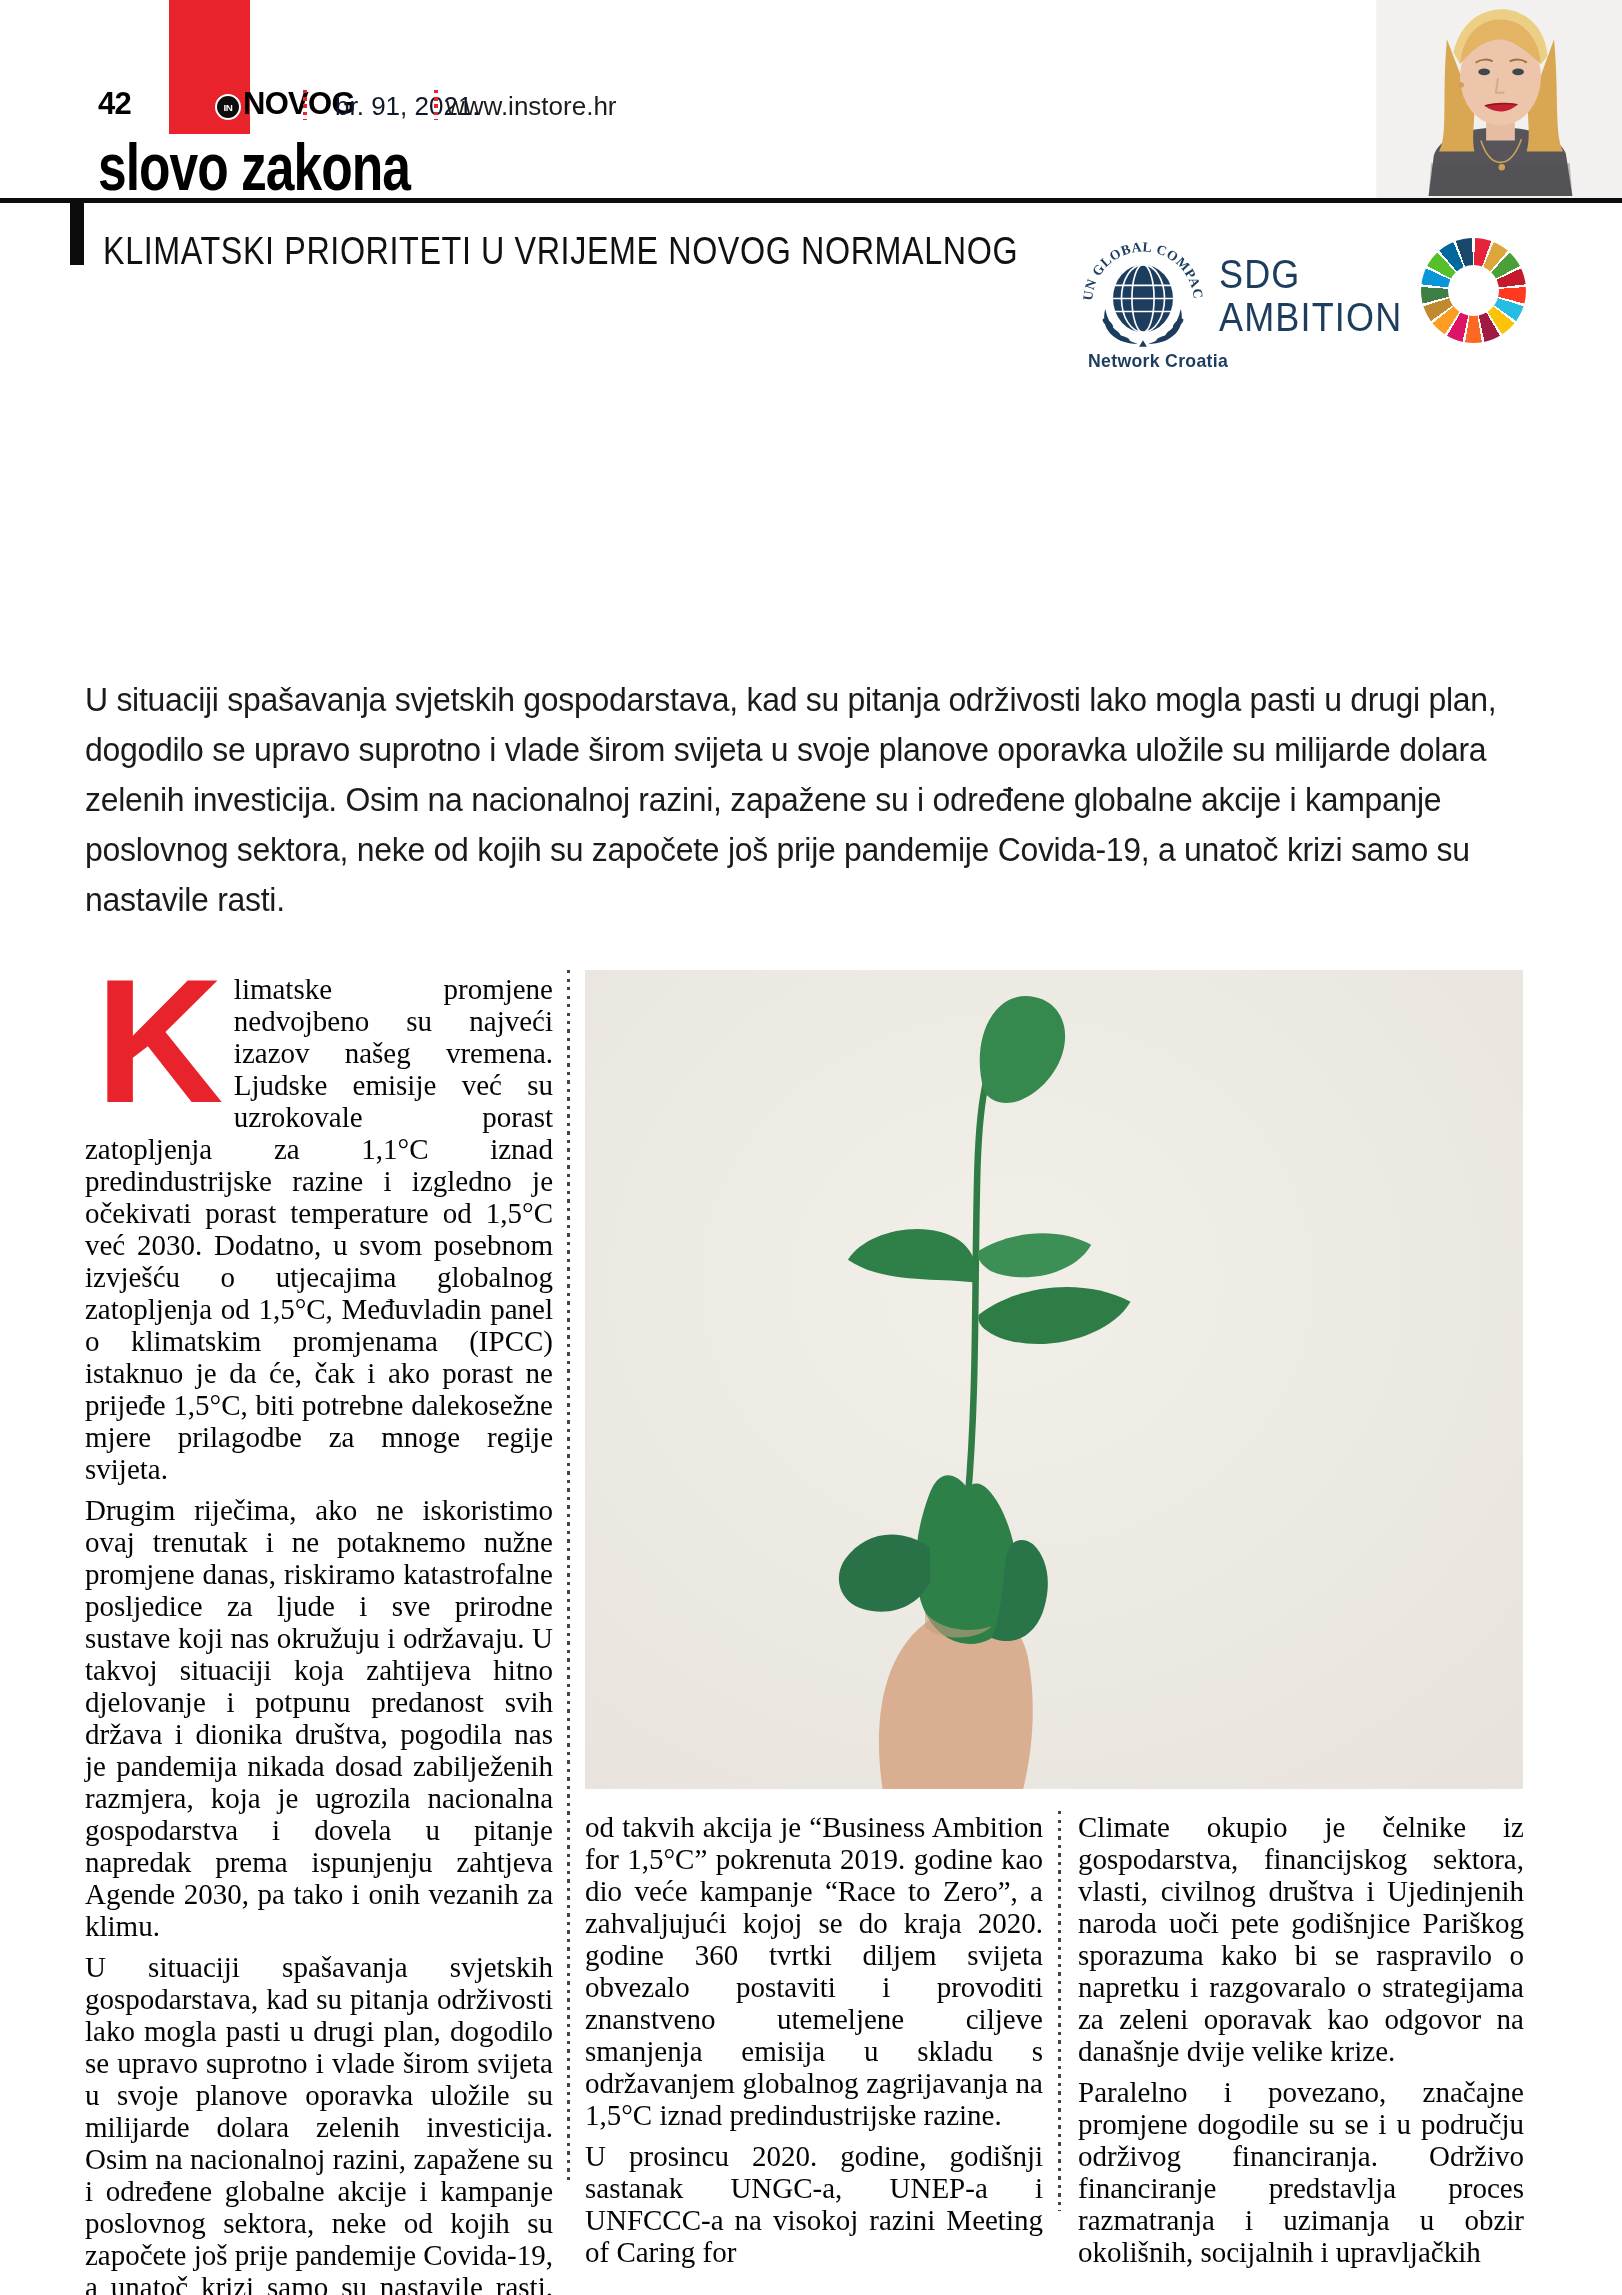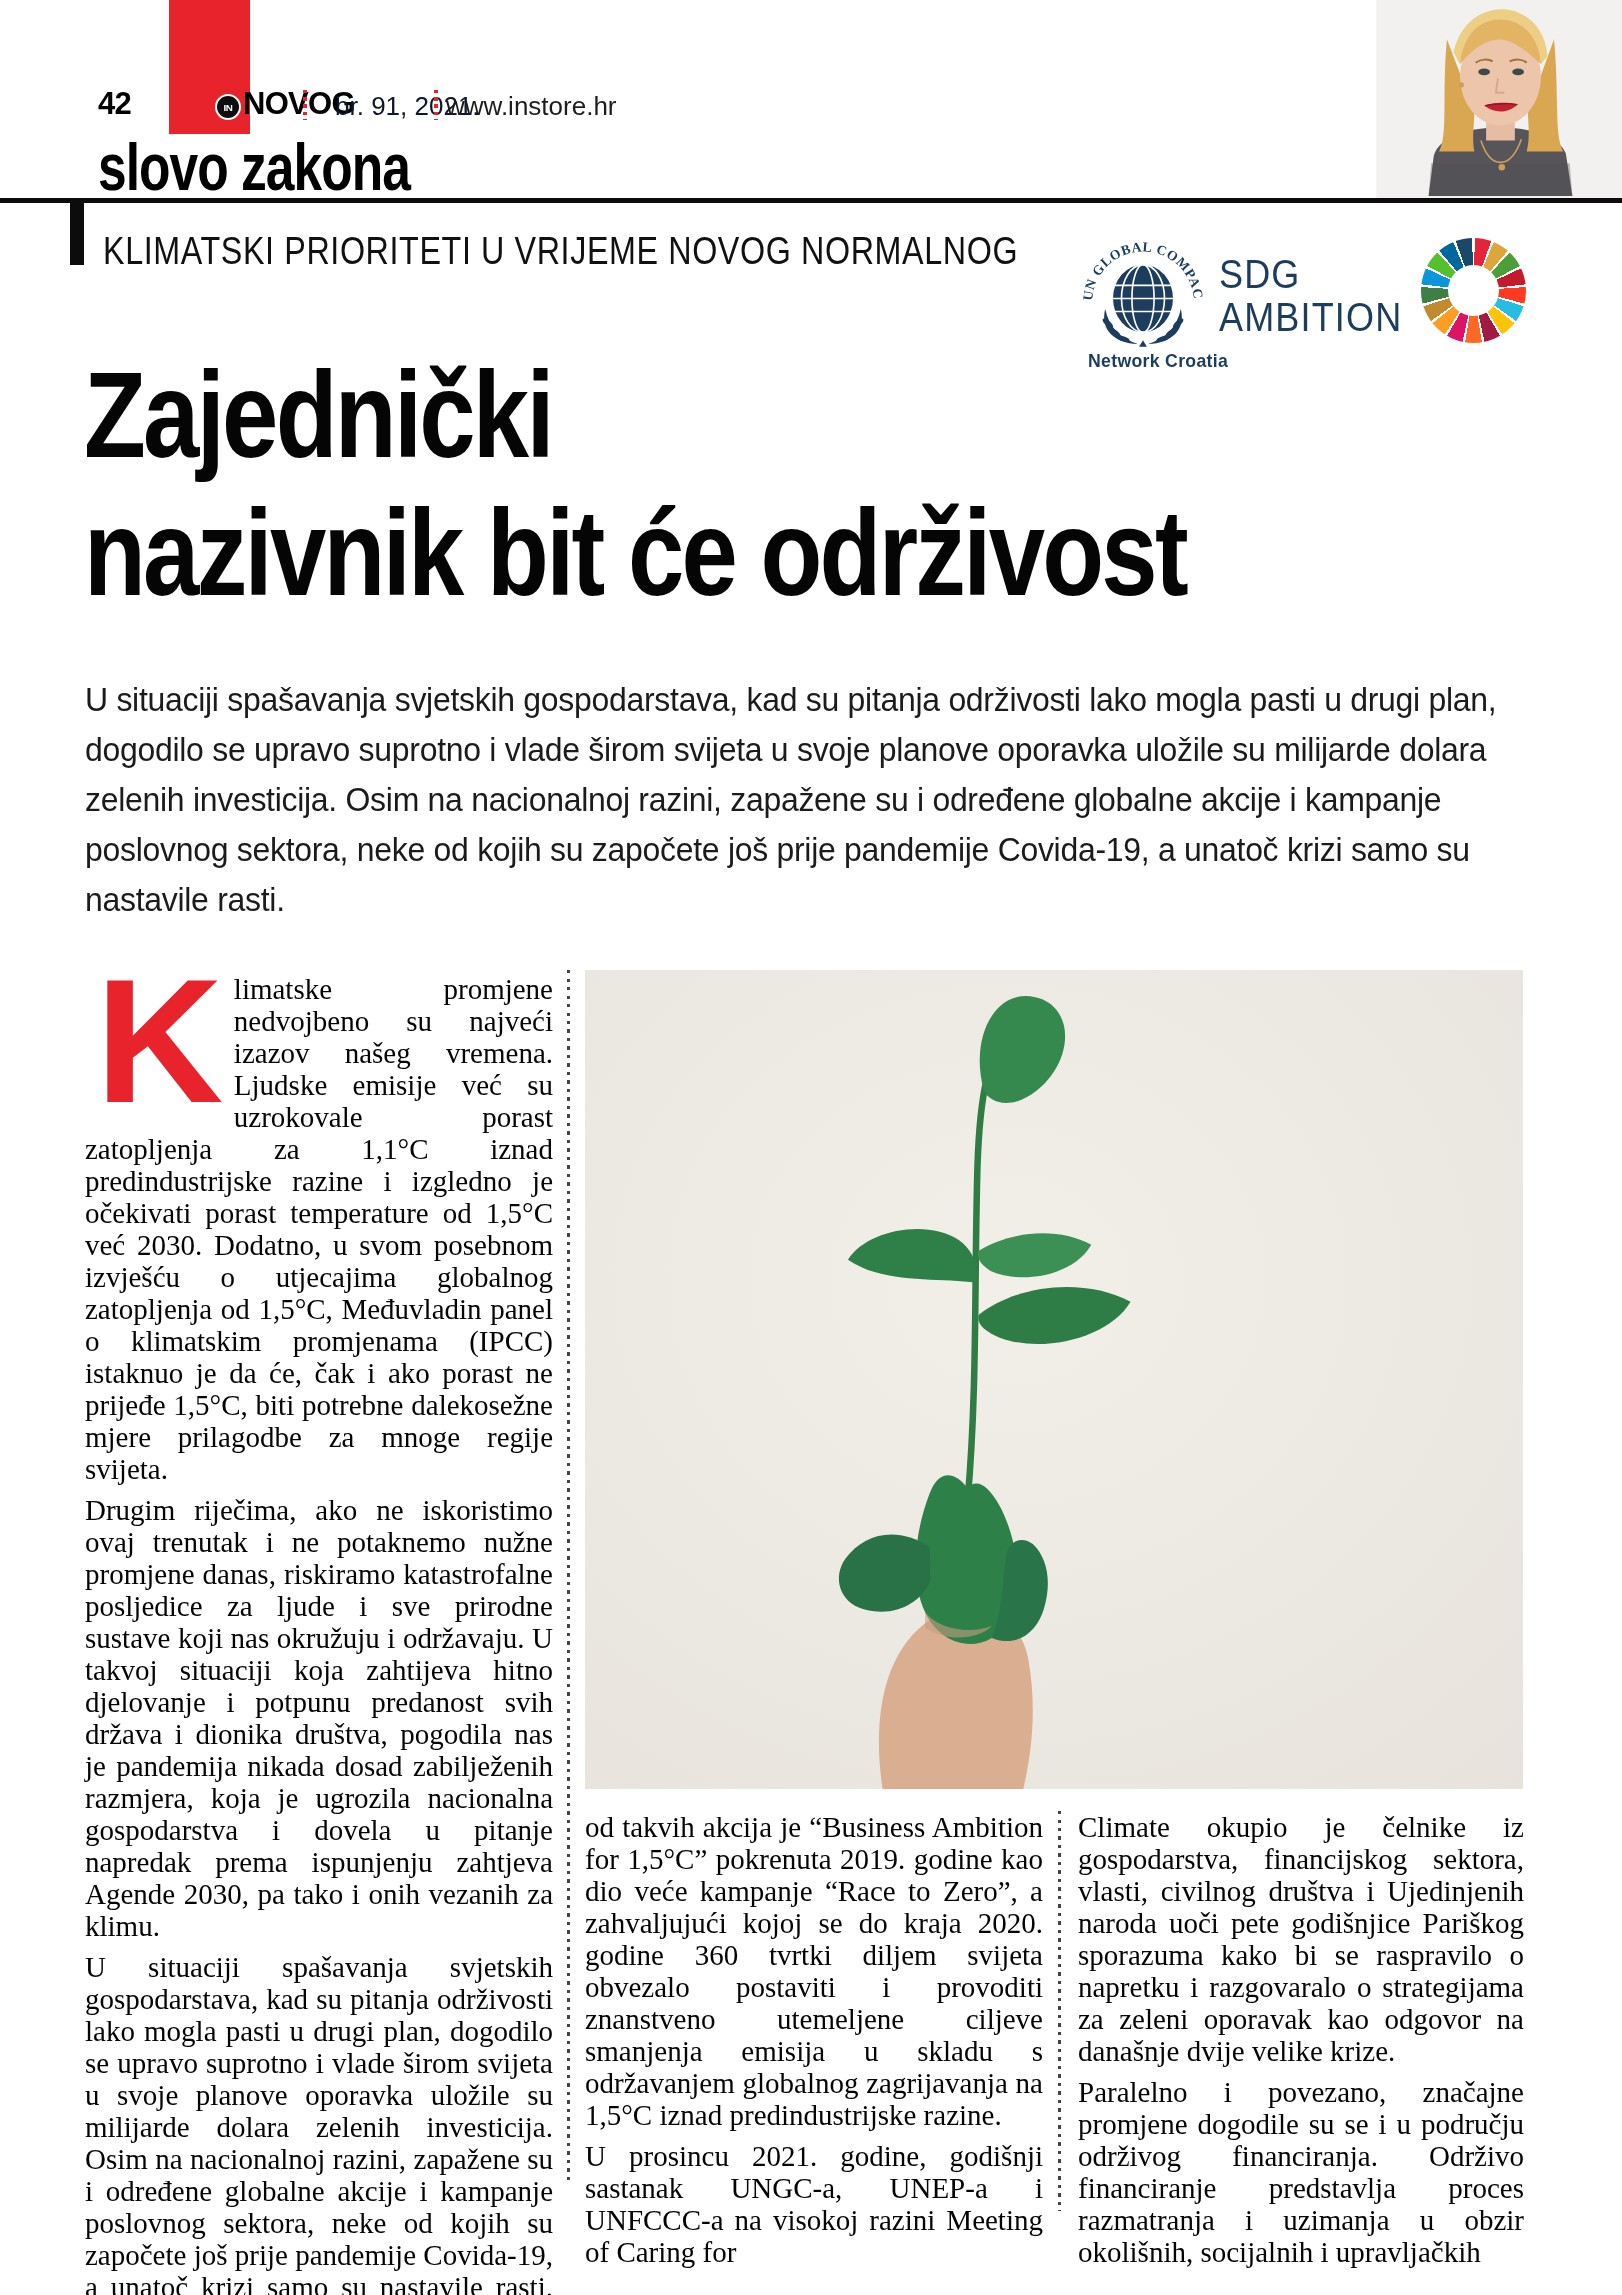--- a/index.html
+++ b/index.html
@@ -141,24 +141,20 @@
 
   <div class="abs sdg-ambition">
     <div>SDG</div>
     <div>AMBITION</div>
   </div>
 
   <div class="abs wheel" id="sdg-wheel" style="background: conic-gradient(rgb(255, 255, 255) 0deg, rgb(255, 255, 255) 1.5deg, rgb(229, 36, 59) 1.5deg, rgb(229, 36, 59) 19.68deg, rgb(255, 255, 255) 19.68deg, rgb(255, 255, 255) 21.18deg, rgb(255, 255, 255) 21.18deg, rgb(255, 255, 255) 22.68deg, rgb(221, 166, 58) 22.68deg, rgb(221, 166, 58) 40.85deg, rgb(255, 255, 255) 40.85deg, rgb(255, 255, 255) 42.35deg, rgb(255, 255, 255) 42.35deg, rgb(255, 255, 255) 43.85deg, rgb(76, 159, 56) 43.85deg, rgb(76, 159, 56) 62.03deg, rgb(255, 255, 255) 62.03deg, rgb(255, 255, 255) 63.53deg, rgb(255, 255, 255) 63.53deg, rgb(255, 255, 255) 65.03deg, rgb(197, 25, 45) 65.03deg, rgb(197, 25, 45) 83.21deg, rgb(255, 255, 255) 83.21deg, rgb(255, 255, 255) 84.71deg, rgb(255, 255, 255) 84.71deg, rgb(255, 255, 255) 86.21deg, rgb(255, 58, 33) 86.21deg, rgb(255, 58, 33) 104.38deg, rgb(255, 255, 255) 104.38deg, rgb(255, 255, 255) 105.88deg, rgb(255, 255, 255) 105.88deg, rgb(255, 255, 255) 107.38deg, rgb(38, 189, 226) 107.38deg, rgb(38, 189, 226) 125.56deg, rgb(255, 255, 255) 125.56deg, rgb(255, 255, 255) 127.06deg, rgb(255, 255, 255) 127.06deg, rgb(255, 255, 255) 128.56deg, rgb(252, 195, 11) 128.56deg, rgb(252, 195, 11) 146.74deg, rgb(255, 255, 255) 146.74deg, rgb(255, 255, 255) 148.24deg, rgb(255, 255, 255) 148.24deg, rgb(255, 255, 255) 149.74deg, rgb(162, 25, 66) 149.74deg, rgb(162, 25, 66) 167.91deg, rgb(255, 255, 255) 167.91deg, rgb(255, 255, 255) 169.41deg, rgb(255, 255, 255) 169.41deg, rgb(255, 255, 255) 170.91deg, rgb(253, 105, 37) 170.91deg, rgb(253, 105, 37) 189.09deg, rgb(255, 255, 255) 189.09deg, rgb(255, 255, 255) 190.59deg, rgb(255, 255, 255) 190.59deg, rgb(255, 255, 255) 192.09deg, rgb(221, 19, 103) 192.09deg, rgb(221, 19, 103) 210.26deg, rgb(255, 255, 255) 210.26deg, rgb(255, 255, 255) 211.76deg, rgb(255, 255, 255) 211.76deg, rgb(255, 255, 255) 213.26deg, rgb(253, 157, 36) 213.26deg, rgb(253, 157, 36) 231.44deg, rgb(255, 255, 255) 231.44deg, rgb(255, 255, 255) 232.94deg, rgb(255, 255, 255) 232.94deg, rgb(255, 255, 255) 234.44deg, rgb(191, 139, 46) 234.44deg, rgb(191, 139, 46) 252.62deg, rgb(255, 255, 255) 252.62deg, rgb(255, 255, 255) 254.12deg, rgb(255, 255, 255) 254.12deg, rgb(255, 255, 255) 255.62deg, rgb(63, 126, 68) 255.62deg, rgb(63, 126, 68) 273.79deg, rgb(255, 255, 255) 273.79deg, rgb(255, 255, 255) 275.29deg, rgb(255, 255, 255) 275.29deg, rgb(255, 255, 255) 276.79deg, rgb(10, 151, 217) 276.79deg, rgb(10, 151, 217) 294.97deg, rgb(255, 255, 255) 294.97deg, rgb(255, 255, 255) 296.47deg, rgb(255, 255, 255) 296.47deg, rgb(255, 255, 255) 297.97deg, rgb(86, 192, 43) 297.97deg, rgb(86, 192, 43) 316.15deg, rgb(255, 255, 255) 316.15deg, rgb(255, 255, 255) 317.65deg, rgb(255, 255, 255) 317.65deg, rgb(255, 255, 255) 319.15deg, rgb(0, 104, 157) 319.15deg, rgb(0, 104, 157) 337.32deg, rgb(255, 255, 255) 337.32deg, rgb(255, 255, 255) 338.82deg, rgb(255, 255, 255) 338.82deg, rgb(255, 255, 255) 340.32deg, rgb(25, 72, 106) 340.32deg, rgb(25, 72, 106) 358.5deg, rgb(255, 255, 255) 358.5deg, rgb(255, 255, 255) 360deg);">
     <div class="hole"></div>
   </div>
 
-  <div class="abs headline">
-    <div>Zajednički</div>
-    <div>nazivnik bit će održivost</div>
-  </div>
 
   <div class="abs lead">U situaciji spašavanja svjetskih gospodarstava, kad su pitanja održivosti lako mogla pasti u drugi plan, dogodilo se upravo suprotno i vlade širom svijeta u svoje planove oporavka uložile su milijarde dolara zelenih investicija. Osim na nacionalnoj razini, zapažene su i određene globalne akcije i kampanje poslovnog sektora, neke od kojih su započete još prije pandemije Covida-19, a unatoč krizi samo su nastavile rasti.</div>
 
   <div class="abs col col-left">
     <p><span class="dropcap">K</span><span>limatske promjene nedvojbeno su najveći izazov našeg vremena. Ljudske emisije već su uzrokovale porast zatopljenja za 1,1°C iznad predindustrijske razine i izgledno je očekivati porast temperature od 1,5°C već 2030. Dodatno, u svom posebnom izvješću o utjecajima globalnog zatopljenja od 1,5°C, Međuvladin panel o klimatskim promjenama (IPCC) istaknuo je da će, čak i ako porast ne prijeđe 1,5°C, biti potrebne dalekosežne mjere prilagodbe za mnoge regije svijeta.</span></p>
     <p>Drugim riječima, ako ne iskoristimo ovaj trenutak i ne potaknemo nužne promjene danas, riskiramo katastrofalne posljedice za ljude i sve prirodne sustave koji nas okružuju i održavaju. U takvoj situaciji koja zahtijeva hitno djelovanje i potpunu predanost svih država i dionika društva, pogodila nas je pandemija nikada dosad zabilježenih razmjera, koja je ugrozila nacionalna gospodarstva i dovela u pitanje napredak prema ispunjenju zahtjeva Agende 2030, pa tako i onih vezanih za klimu.</p>
     <p>U situaciji spašavanja svjetskih gospodarstava, kad su pitanja održivosti lako mogla pasti u drugi plan, dogodilo se upravo suprotno i vlade širom svijeta u svoje planove oporavka uložile su milijarde dolara zelenih investicija. Osim na nacionalnoj razini, zapažene su i određene globalne akcije i kampanje poslovnog sektora, neke od kojih su započete još prije pandemije Covida-19, a unatoč krizi samo su nastavile rasti. Jedna</p>
   </div>
 
   <div class="abs vdots divider1"></div>
@@ -178,21 +174,21 @@
     <path d="M602,527 C662,480 764,470 834,507 C802,562 700,587 634,562 C610,552 598,540 602,527 Z" fill="#2e7d46"></path>
     <path d="M455,1252 C438,1140 458,1040 528,993 C598,950 662,983 677,1050 C692,1130 682,1200 670,1252 Z" fill="#d9ae91"></path>
     <path d="M585,792 C560,760 538,770 527,800 C503,862 497,932 520,982 C541,1027 587,1042 622,1021 C657,1000 666,950 659,898 C653,856 636,814 616,794 C604,782 592,783 585,792 Z" fill="#2e8049"></path>
     <path d="M527,882 C478,850 428,860 398,900 C378,929 389,966 425,977 C471,990 512,970 528,934 Z" fill="#297247"></path>
     <path d="M622,1021 C662,1037 692,1011 702,975 C714,934 706,898 685,878 C669,865 649,871 644,895 C638,926 640,976 622,1021 Z" fill="#2a744a"></path>
     <path d="M520,982 C540,1008 588,1016 622,1003 C600,1026 548,1026 520,1005 Z" fill="#c49c80" opacity=".6"></path>
   </svg>
 
   <div class="abs col col-mid">
     <p>od takvih akcija je “Business Ambition for 1,5°C” pokrenuta 2019. godine kao dio veće kampanje “Race to Zero”, a zahvaljujući kojoj se do kraja 2020. godine 360 tvrtki diljem svijeta obvezalo postaviti i provoditi znanstveno utemeljene ciljeve smanjenja emisija u skladu s održavanjem globalnog zagrijavanja na 1,5°C iznad predindustrijske razine.</p>
-    <p>U prosincu 2021. godine, godišnji sastanak UNGC-a, UNEP-a i UNFCCC-a na visokoj razini Meeting of Caring for</p>
+    <p>U prosincu 2020. godine, godišnji sastanak UNGC-a, UNEP-a i UNFCCC-a na visokoj razini Meeting of Caring for</p>
   </div>
 
   <div class="abs vdots divider2"></div>
 
   <div class="abs col col-right">
     <p>Climate okupio je čelnike iz gospodarstva, financijskog sektora, vlasti, civilnog društva i Ujedinjenih naroda uoči pete godišnjice Pariškog sporazuma kako bi se raspravilo o napretku i razgovaralo o strategijama za zeleni oporavak kao odgovor na današnje dvije velike krize.</p>
     <p>Paralelno i povezano, značajne promjene dogodile su se i u području održivog financiranja. Održivo financiranje predstavlja proces razmatranja i uzimanja u obzir okolišnih, socijalnih i upravljačkih</p>
   </div>
 
 </div>

